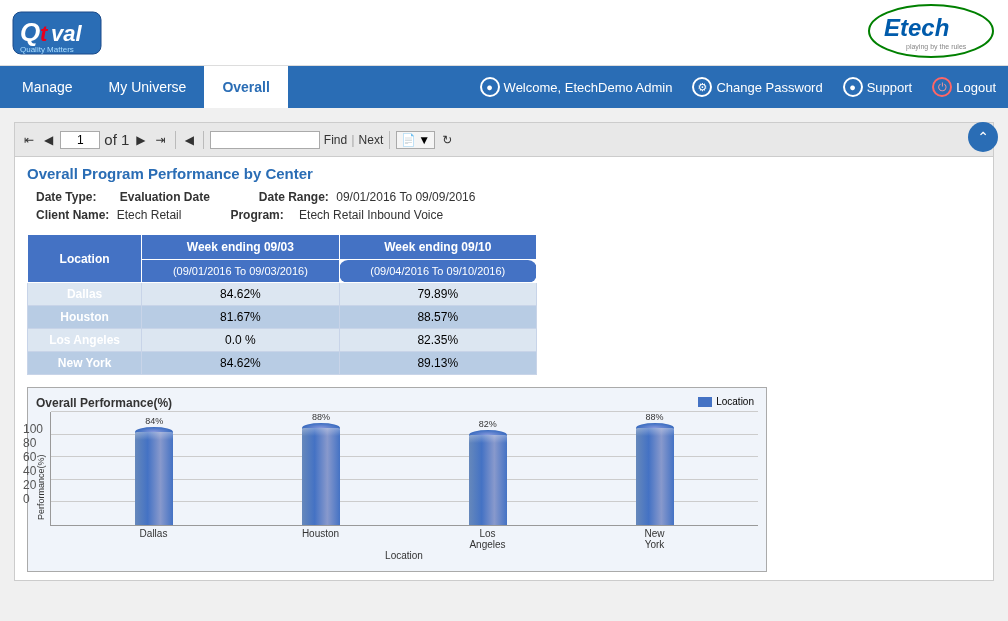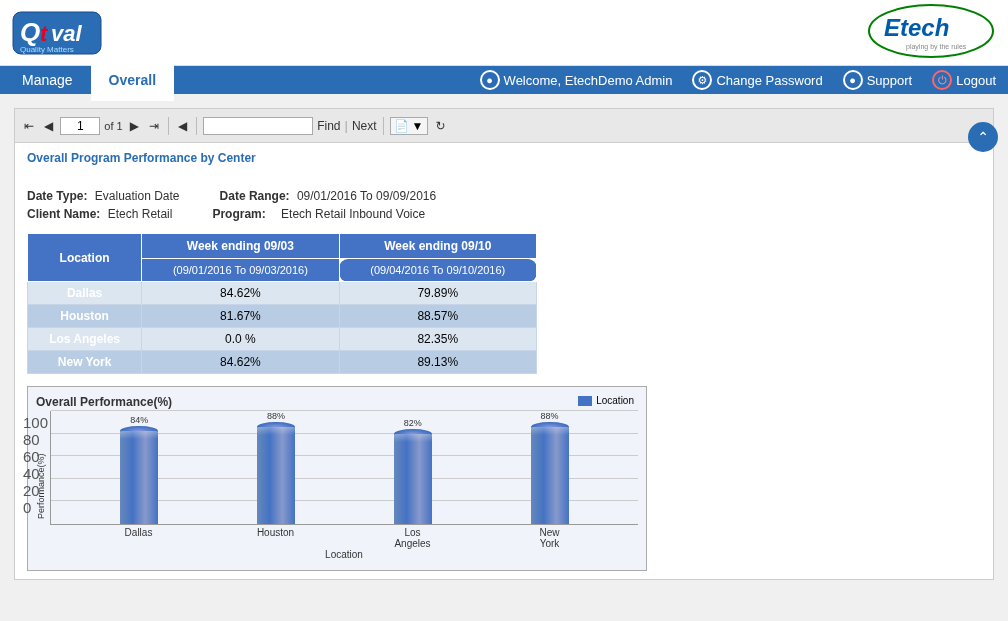--- a/index.html
+++ b/index.html
@@ -15,21 +15,21 @@
       border-bottom: 1px solid #ddd;
       height: 66px;
     }
     .logo-area { display: flex; align-items: center; }
 
     
     .nav-bar {
       background: #2a6db5;
       display: flex;
       align-items: center;
-      height: 28px;
+      height: 42px;
       padding: 0 4px;
     }
     .nav-item {
       color: #fff;
       padding: 0 18px;
       height: 42px;
       display: flex;
       align-items: center;
       cursor: pointer;
       font-size: 14px;
@@ -118,21 +118,21 @@
       align-items: center;
     }
     .toolbar-divider { width: 1px; height: 18px; background: #bbb; margin: 0 2px; }
     .toolbar-input {
       width: 40px;
       border: 1px solid #aaa;
       padding: 1px 3px;
       font-size: 12px;
       text-align: center;
     }
-    .toolbar-of { font-size: 11px; color: #333; }
+    .toolbar-of { font-size: 15px; color: #333; }
     .toolbar-search-input {
       width: 110px;
       border: 1px solid #aaa;
       padding: 1px 4px;
       font-size: 12px;
     }
     .toolbar-find-btn {
       background: none;
       border: none;
       cursor: pointer;
@@ -146,27 +146,27 @@
       background: #f5f5f5;
       cursor: pointer;
       font-size: 12px;
       padding: 1px 4px;
       gap: 2px;
     }
 
     
     .report-content { padding: 8px 12px; }
     .report-title {
-      font-size: 12px;
+      font-size: 15px;
       font-weight: bold;
       color: #2a6db5;
-      margin-bottom: 24px;
+      margin-bottom: 8px;
     }
     .report-meta { font-size: 12px; color: #333; margin-bottom: 2px; }
-    .report-meta span { font-weight: bold; }
+    .report-meta span { font-weight: bold; margin-left: 9px; }
     .report-meta-row { display: flex; gap: 40px; margin-bottom: 2px; }
 
     
     .data-table {
       width: 510px;
       border-collapse: collapse;
       margin-top: 10px;
       font-size: 12px;
     }
     .data-table th {
@@ -185,21 +185,21 @@
     }
     .data-table tr:nth-child(odd) td { background: #dce6f1; }
     .data-table tr:nth-child(even) td { background: #b8cce4; }
     .data-table td:first-child { background: #4472c4; color: #fff; font-weight: bold; }
 
     
     .chart-container {
       margin-top: 12px;
       border: 1px solid #aaa;
       background: #f0f4fa;
-      width: 620px;
+      width: 740px;
       height: 185px;
       padding: 8px;
       position: relative;
     }
     .chart-title {
       font-size: 12px;
       font-weight: bold;
       color: #333;
       text-align: left;
       margin-bottom: 2px;
@@ -247,22 +247,22 @@
       position: absolute;
       left: 0; right: 0;
       border-top: 1px solid #ccc;
     }
     .y-labels {
       position: absolute;
       left: -28px;
       top: 0; bottom: 8px;
       display: flex;
       flex-direction: column;
-      justify-content: flex-end;
-      font-size: 15px;
+      justify-content: center;
+      font-size: 12px;
       color: #555;
     }
     .bars-group {
       display: flex;
       align-items: flex-end;
       justify-content: space-around;
       width: 100%;
       height: 100%;
       position: relative;
       z-index: 1;
@@ -352,20 +352,21 @@
       <svg width="130" height="55" viewBox="0 0 130 55">
         <ellipse cx="65" cy="27" rx="62" ry="26" fill="white" stroke="#008000" stroke-width="2"></ellipse>
         <text x="18" y="32" font-size="24" font-weight="bold" font-style="italic" fill="#005bab" font-family="Arial">Etech</text>
         <text x="40" y="45" font-size="7" fill="#888" font-family="Arial">playing by the rules</text>
       </svg>
     </div>
   </div>
 
   <div class="nav-bar">
     <div class="nav-item">Manage</div>
+    <div class="nav-item">My Universe</div>
     <div class="nav-item active">Overall</div>
     <div class="nav-spacer"></div>
     <div class="nav-right">
       <div class="nav-right-item">
         <div class="nav-icon">●</div>
         <span>Welcome, EtechDemo Admin</span>
       </div>
       <div class="nav-right-item">
         <div class="nav-icon">⚙</div>
         <span>Change Password</span>
@@ -406,21 +407,21 @@
       </button>
       <button class="toolbar-btn" title="Refresh">↻</button>
     </div>
 
     <div class="report-content">
       <div class="report-title">Overall Program Performance by Center</div>
 
       <div class="report-meta-row">
         <div class="report-meta">
           <span>Date Type:</span>
-          <span style="font-weight:normal;margin-left:4px;">Evaluation Date</span>
+          <span style="font-weight:bold;margin-left:20px;">Evaluation Date</span>
         </div>
         <div class="report-meta">
           <span>Date Range:</span>
           <span style="font-weight:normal;margin-left:4px;">09/01/2016 To  09/09/2016</span>
         </div>
       </div>
       <div class="report-meta-row">
         <div class="report-meta">
           <span>Client Name:</span>
           <span style="font-weight:normal;margin-left:4px;">Etech Retail</span>

